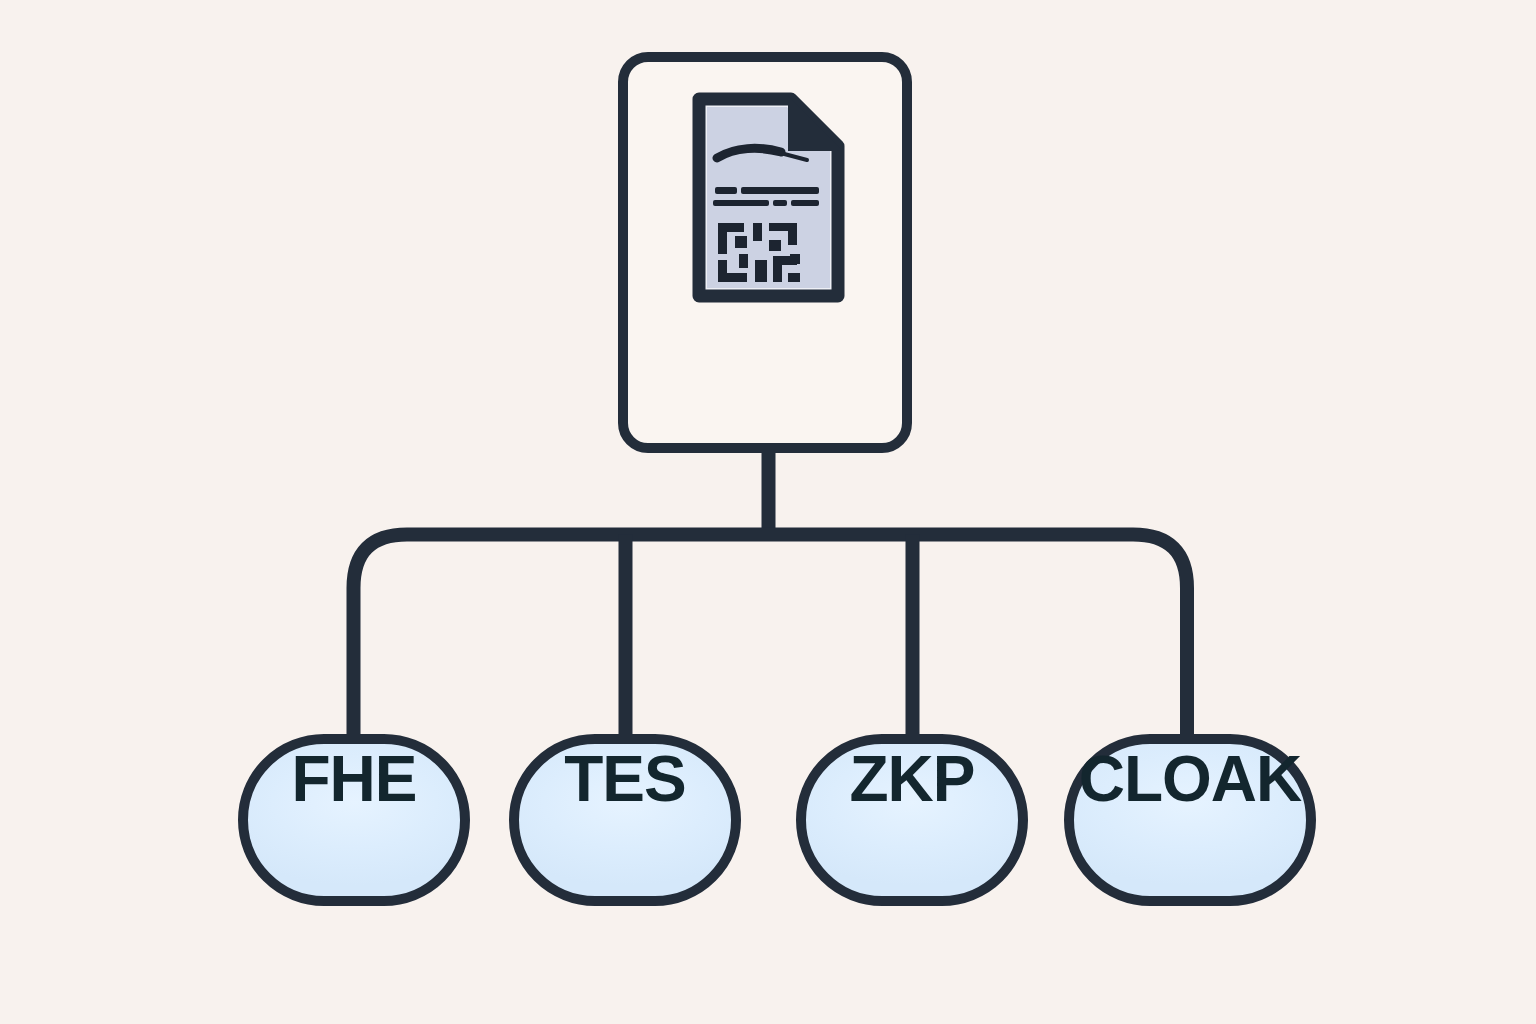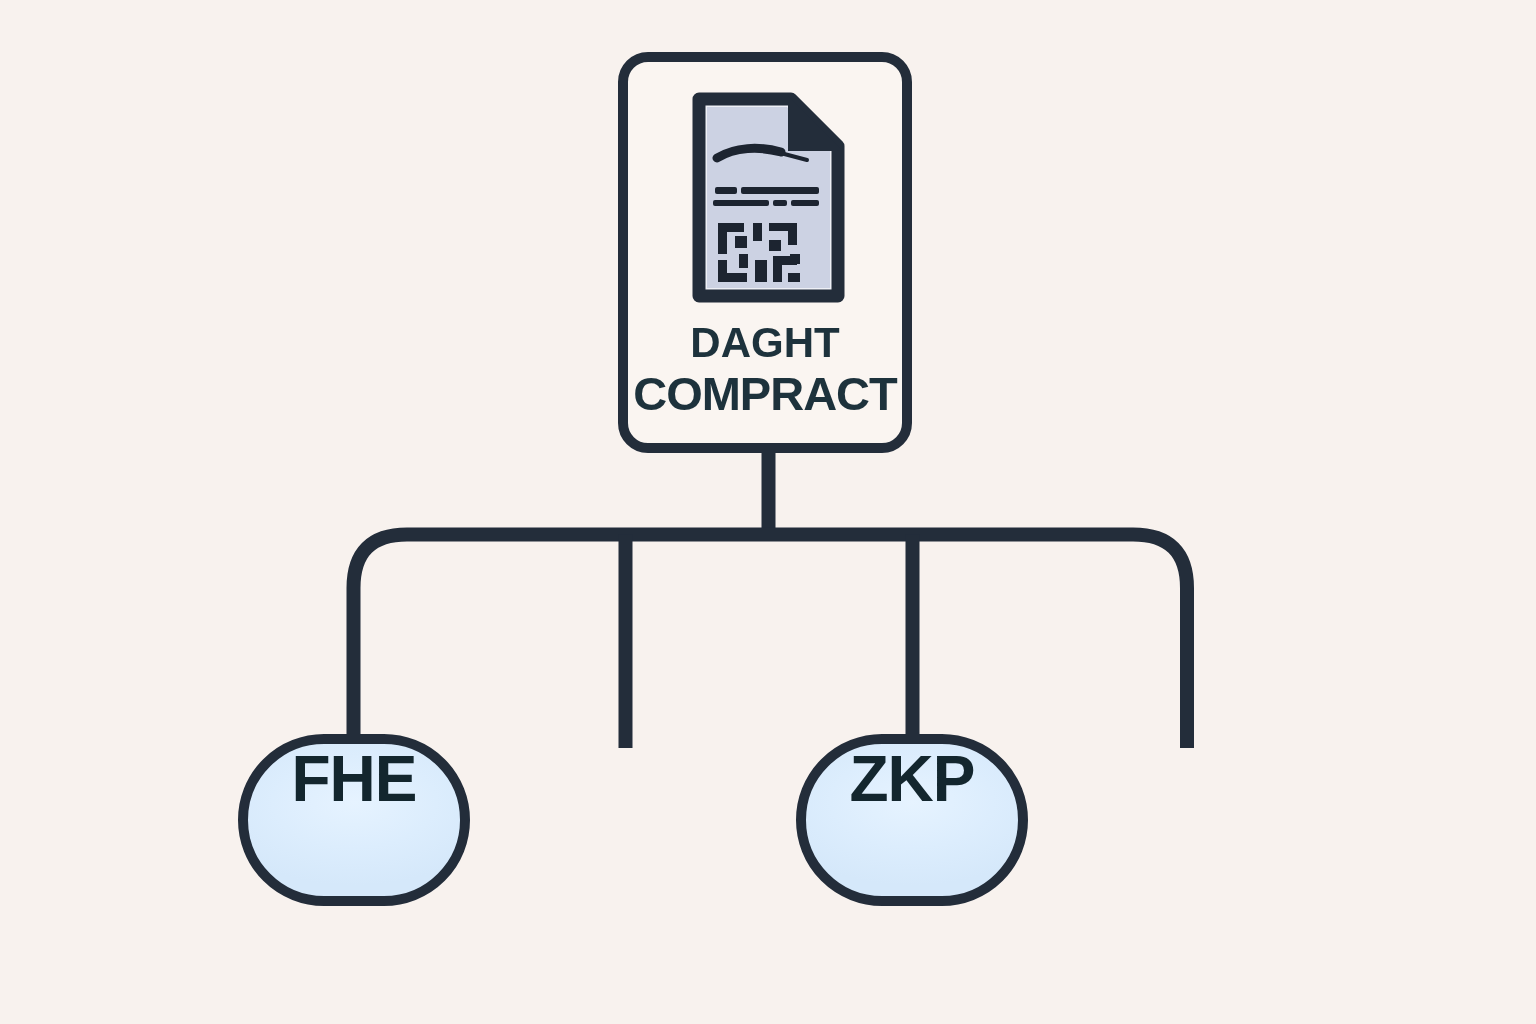--- a/index.html
+++ b/index.html
@@ -125,26 +125,28 @@
         <rect x="41" y="170" width="9" height="22"></rect>
         <rect x="50" y="183" width="20" height="9"></rect>
         <rect x="62" y="164" width="9" height="14"></rect>
         <rect x="78" y="170" width="12" height="22"></rect>
         <rect x="96" y="166" width="24" height="9"></rect>
         <rect x="96" y="175" width="9" height="17"></rect>
         <rect x="111" y="183" width="12" height="9"></rect>
         <rect x="113" y="164" width="10" height="10"></rect>
       </g>
     </svg>
-    <div class="root-label">
-      <div class="line1">DAGHT</div>
-      <div class="line2">COMPRACT</div>
-    </div>
   </div>
 
   <div class="child-node node-fhe">
     <span class="label">FHE</span>
   </div>
+  <div class="child-node node-tes">
+    <span class="label">TES</span>
+  </div>
   <div class="child-node node-zkp">
     <span class="label">ZKP</span>
+  </div>
+  <div class="child-node node-cloak">
+    <span class="label">CLOAK</span>
   </div>
 
 </div>
 
 </body></html>

